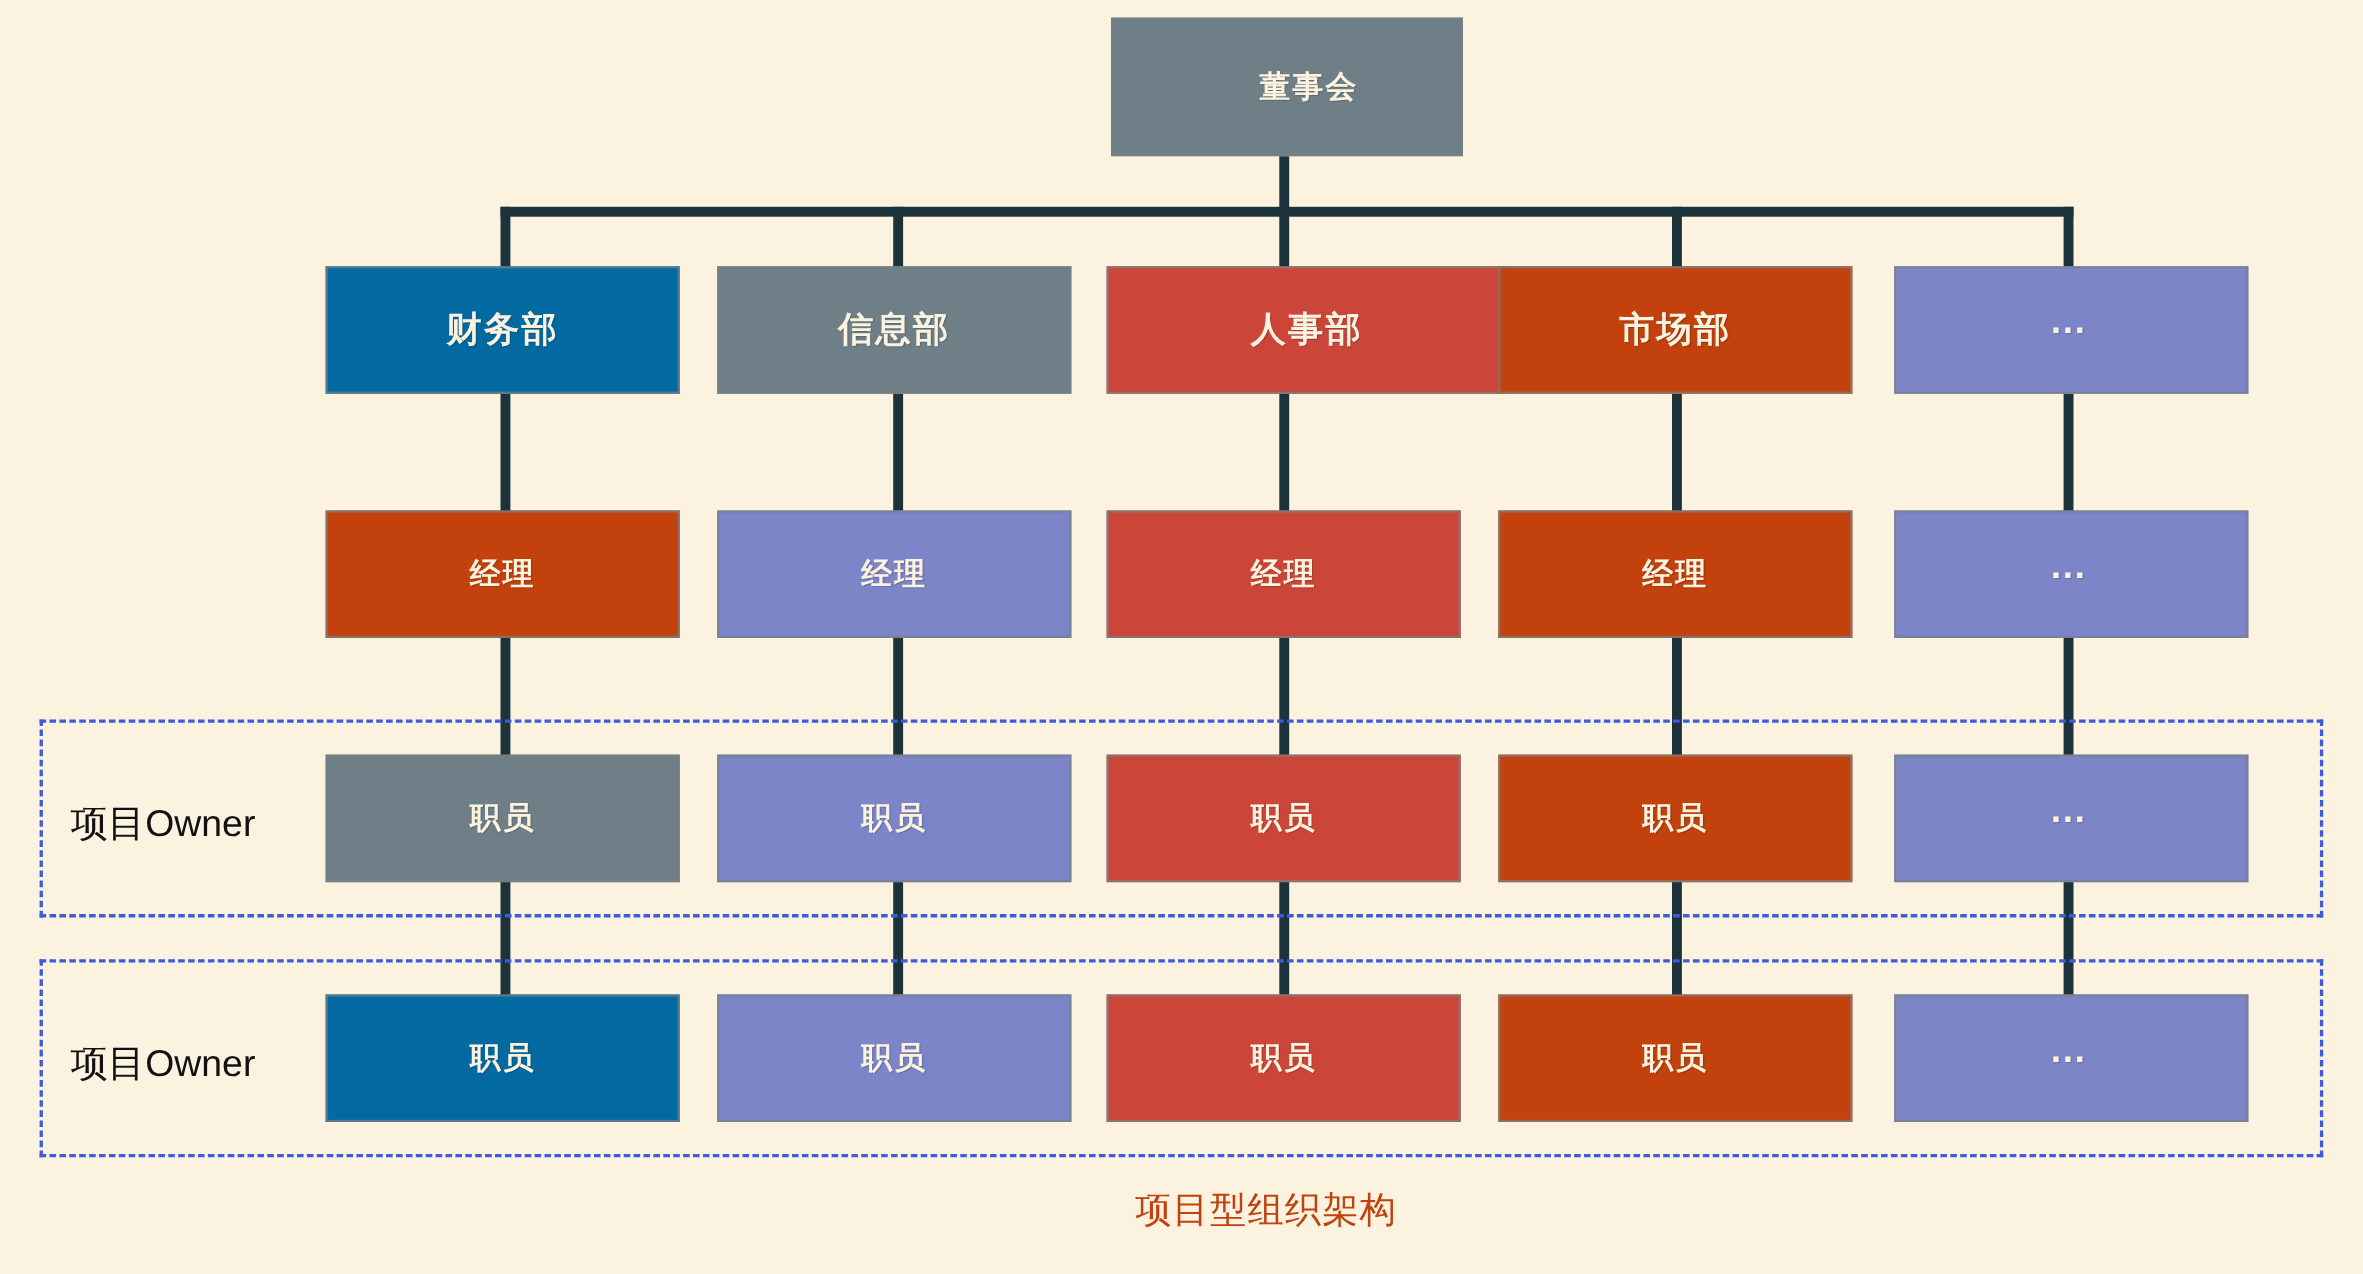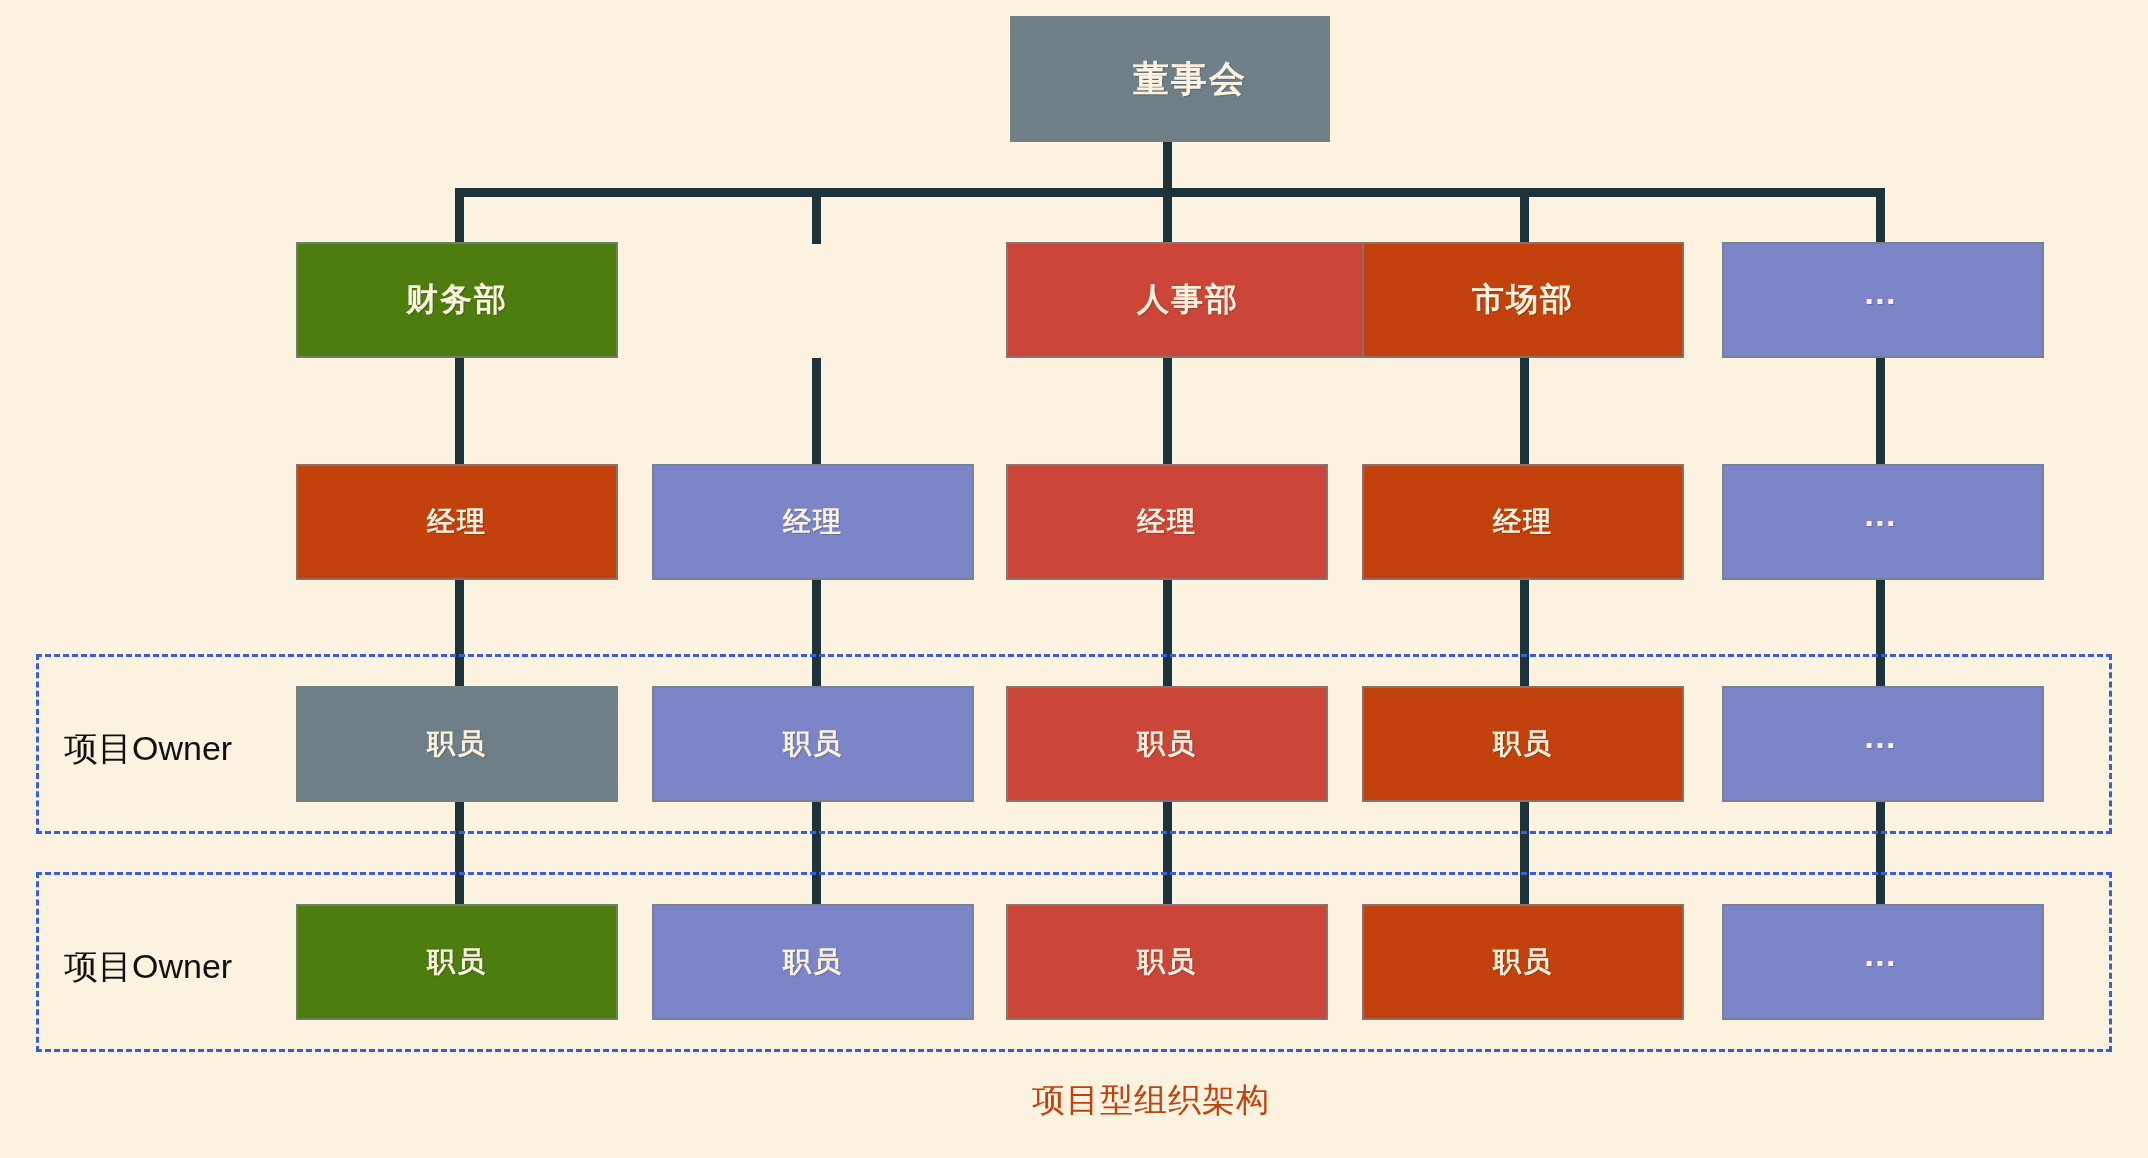--- a/index.html
+++ b/index.html
@@ -34,27 +34,27 @@
     border: 2px solid rgba(120,128,132,0.75);
     display: flex;
     align-items: center;
     justify-content: center;
     color: #FBF3E0;
     font-weight: bold;
     letter-spacing: 2px;
     text-shadow: 1px 1px 1px rgba(0,0,0,0.18);
     z-index: 3;
   }
-  .node.gold      { background: #4d7c0f; }
+  .node.gold      { background: #0369a1; }
   .node.gold2     { background: #c2410c; }
   .node.slate     { background: #6E7F87; }
   .node.red       { background: #CC4539; }
   .node.peri      { background: #7C85C8; }
 
-  .node.size-root   { font-size: 36px; padding-left: 40px; }
+  .node.size-root   { font-size: 28px; padding-left: 40px; }
   .node.size-dept   { font-size: 32px; }
   .node.size-mgr    { font-size: 28px; }
   .node.size-staff  { font-size: 28px; }
 
   .node .ellipsis {
     font-size: 34px;
     letter-spacing: 6px;
     line-height: 0.4;
     padding-bottom: 14px;
   }
@@ -123,20 +123,23 @@
   <div class="group-box" style="left:36px; top:872px; width:2076px; height:180px;"></div>
   <div class="group-label" style="left:64px; top:944px;">项目Owner</div>
 
   <div class="node slate size-root" style="left:1010px; top:16px; width:320px; height:126px;">
     <span>董事会</span>
   </div>
 
   <div class="node gold size-dept" style="left:296px; top:242px; width:322px; height:116px;">
     <span>财务部</span>
   </div>
+  <div class="node slate size-dept" style="left:652px; top:242px; width:322px; height:116px;">
+    <span>信息部</span>
+  </div>
   <div class="node red size-dept" style="left:1006px; top:242px; width:364px; height:116px;">
     <span>人事部</span>
   </div>
   <div class="node gold2 size-dept" style="left:1362px; top:242px; width:322px; height:116px;">
     <span>市场部</span>
   </div>
   <div class="node peri size-dept" style="left:1722px; top:242px; width:322px; height:116px;">
     <span class="ellipsis">…</span>
   </div>
 

